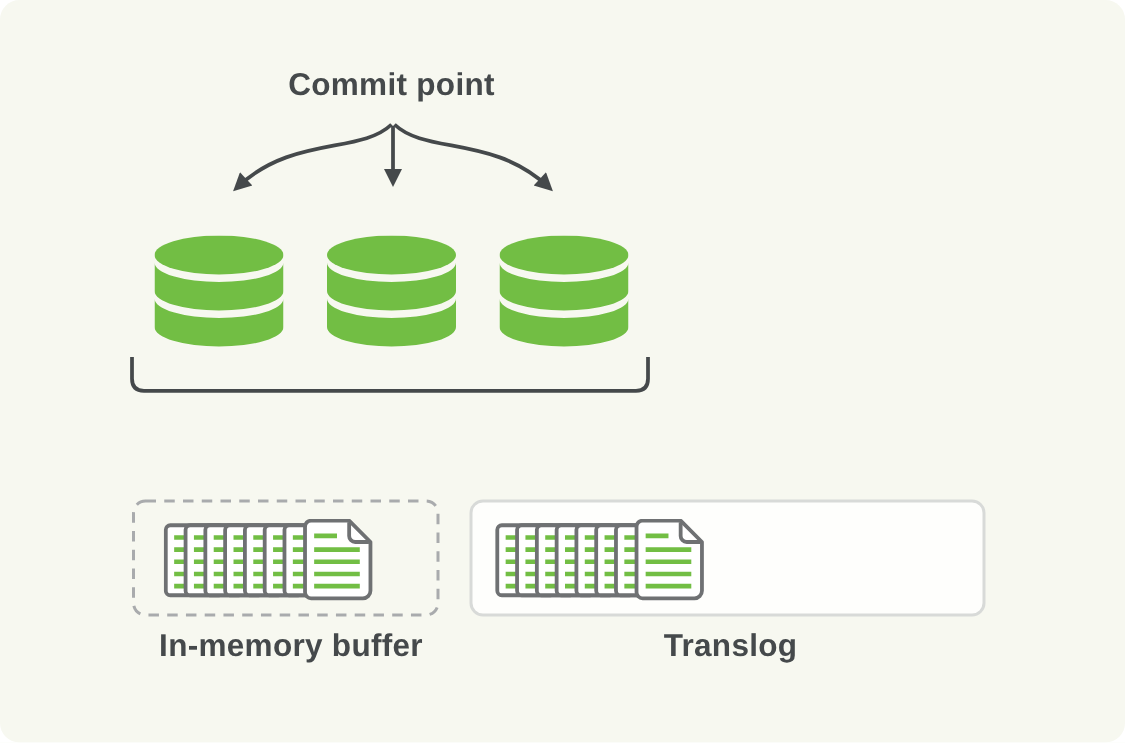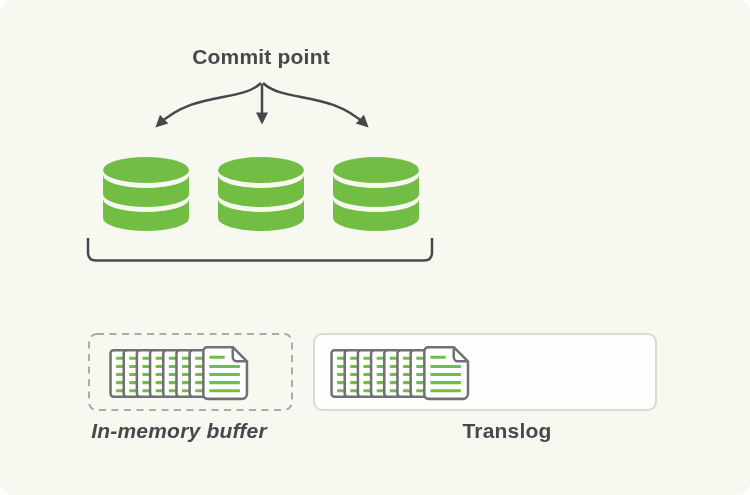--- a/index.html
+++ b/index.html
@@ -29,22 +29,22 @@
     position: absolute;
     transform: translateX(-50%);
     font-weight: 700;
     font-size: 21px;
     color: var(--dark-text, #45494b);
     white-space: nowrap;
     letter-spacing: 0.2px;
   }
   .lbl-commit    { left: 261px; top: 45px;  }
   .lbl-search    { left: 260px; top: 274px; }
-  .lbl-buffer    { left: 179px; top: 419px; font-style: italic; }
-  .lbl-translog  { left: 507px; top: 419px; }
+  .lbl-buffer    { left: 194px; top: 419px; }
+  .lbl-translog  { left: 487px; top: 419px; }
 
   
   .green-part   { fill: var(--green, #72be44); }
   .stroke-dark  { stroke: var(--dark-text, #45494b); stroke-width: 2.5; fill: none; }
   .head         { fill: var(--dark-text, #45494b); }
   .page {
     fill: var(--paper, #fff);
     stroke: var(--doc-outline, #6f7173);
     stroke-width: 2.5;
     stroke-linejoin: round;

